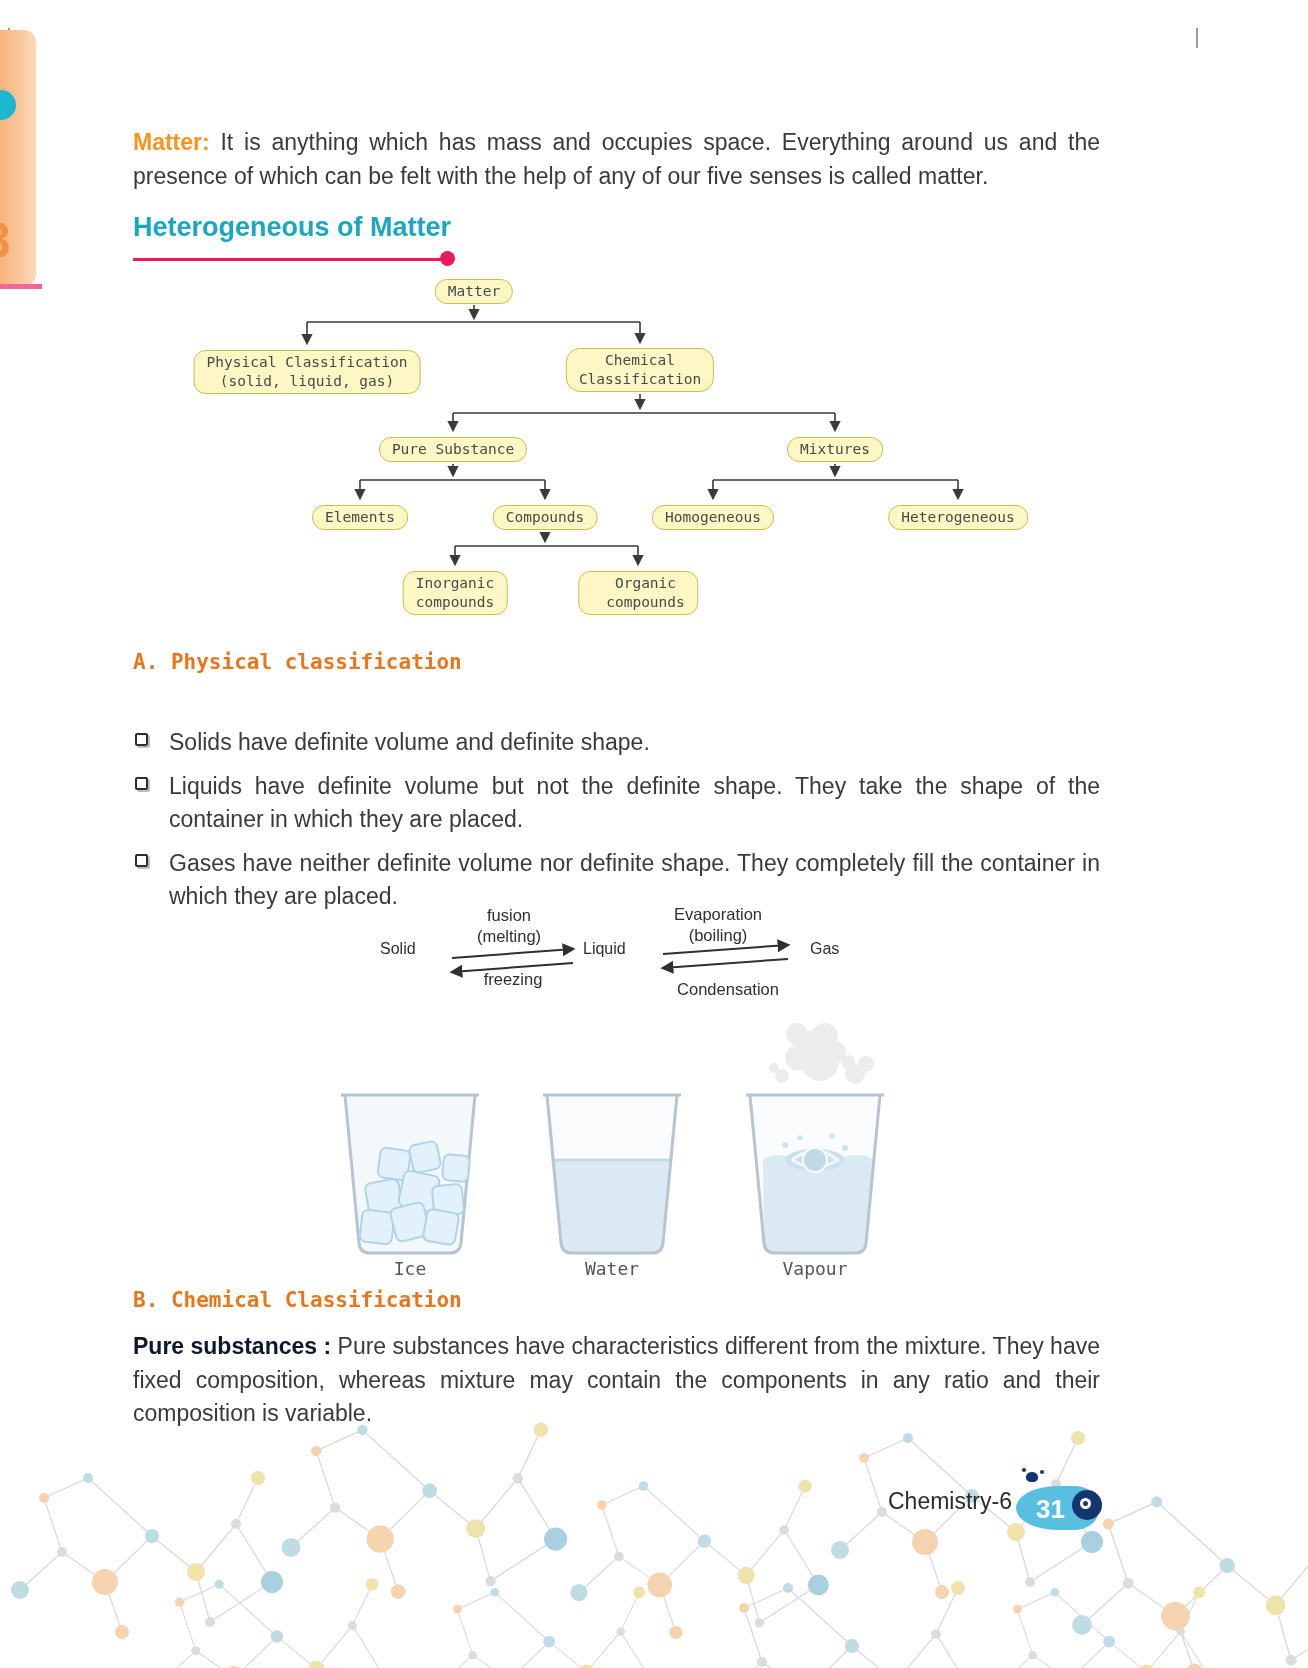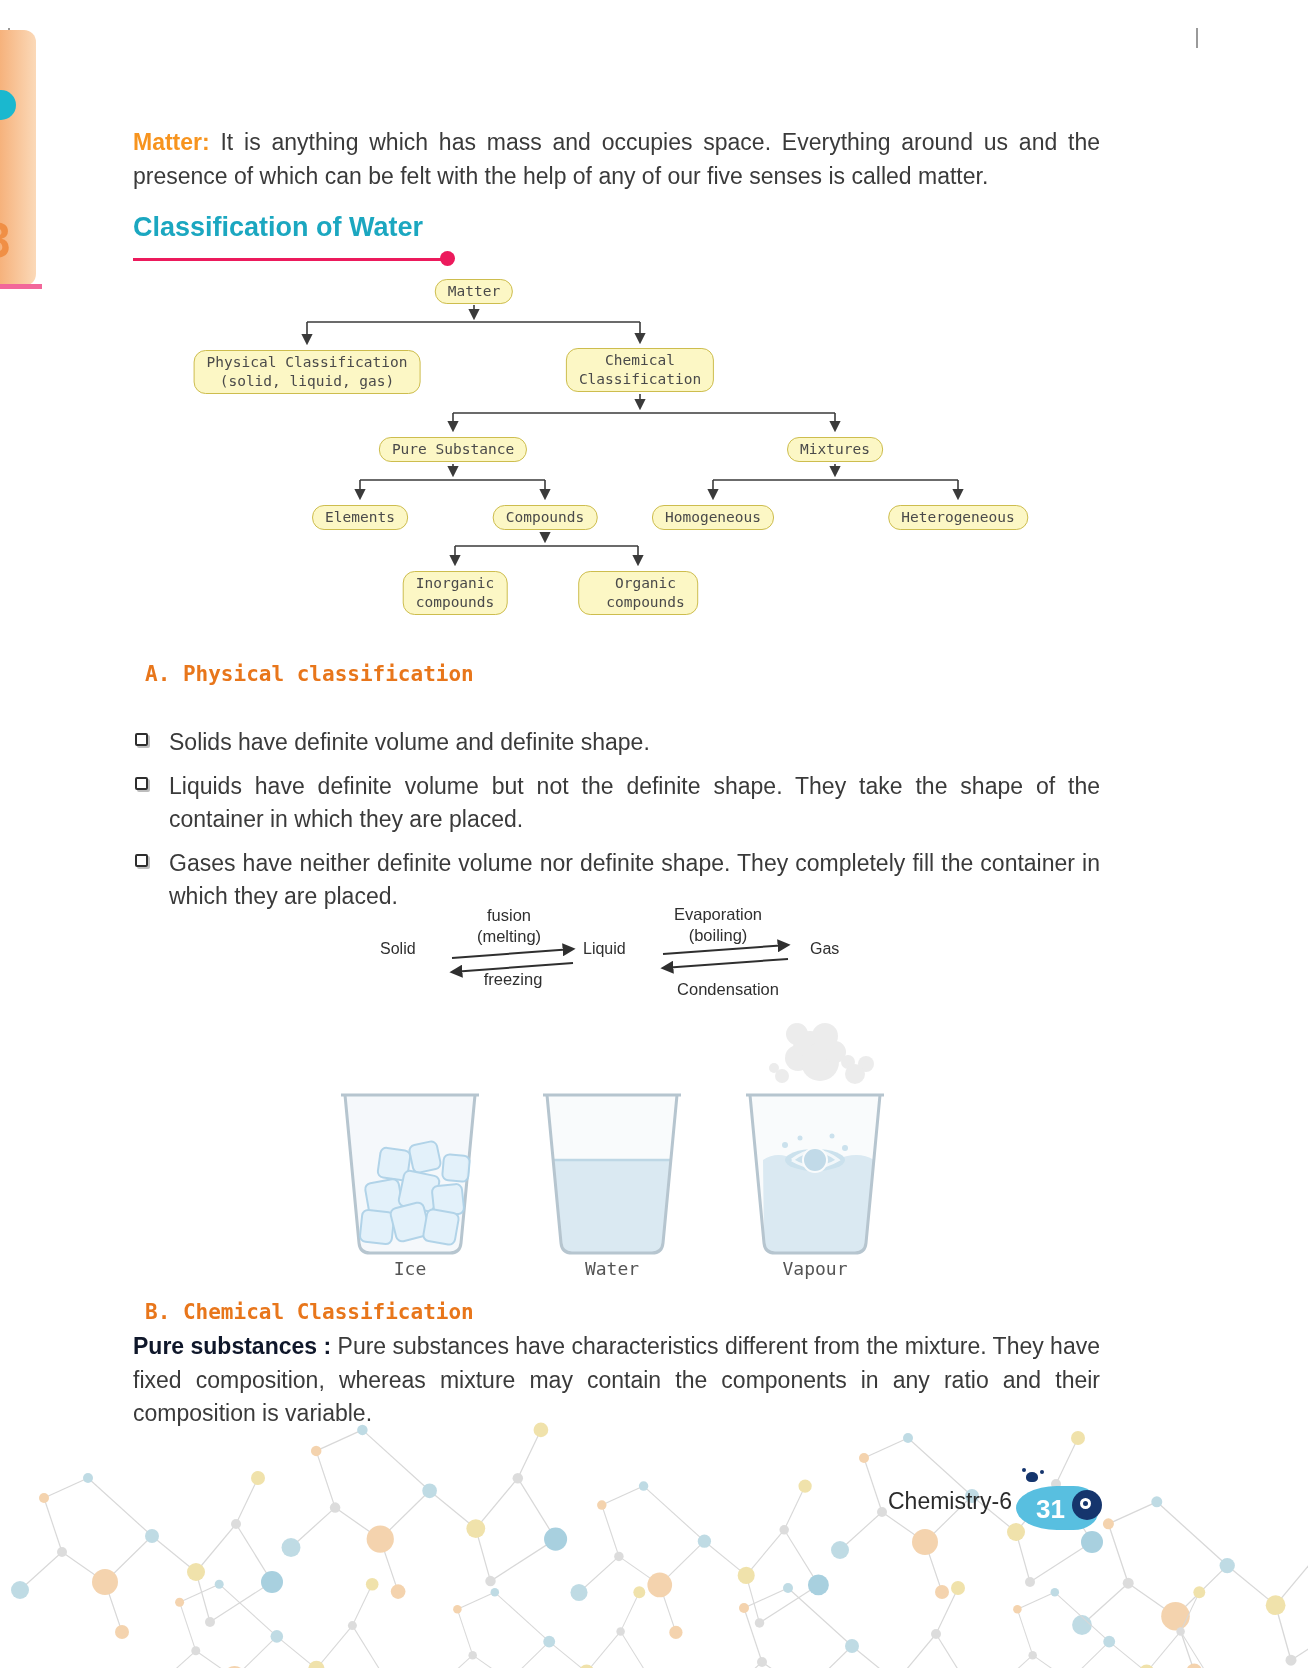--- a/index.html
+++ b/index.html
@@ -13,21 +13,21 @@
   .lead-orange { color:#f7941e; font-weight:bold; }
   .lead-amber  { color:#0f172a; font-weight:bold; }
 
   
   .main-heading { position:absolute; left:133px; top:212px; margin:0;
     font-size:27px; font-weight:bold; color:#1ba7c0; }
   .heading-rule { position:absolute; left:133px; top:258px; width:312px; height:3px; background:#ec1a5c; }
   .heading-dot  { position:absolute; left:440px; top:251px; width:15px; height:15px; border-radius:50%; background:#ec1a5c; }
 
   
-  .mono-heading { position:absolute; margin:12px; font-family:"DejaVu Sans Mono", monospace;
+  .mono-heading { position:absolute; margin:0; font-family:"DejaVu Sans Mono", monospace;
     font-weight:bold; font-size:21px; color:#e8761b; }
 
   
   .flowchart { position:absolute; left:0; top:274px; width:1088px; height:360px; }
   .fc-box { position:absolute; transform:translateX(-50%);
     background:#fcf7c5; border:1.6px solid #cdbd4e; border-radius:12px;
     padding:2px 12px; font-family:"DejaVu Sans Mono", monospace; font-size:14.5px;
     color:#4a4a4a; text-align:center; line-height:1.32; white-space:nowrap; }
 
   
@@ -78,21 +78,21 @@
 
   <div class="side-strip"></div>
   <div class="side-circle"></div>
   <div class="side-number">3</div>
   <div class="side-pink-line"></div>
 
   <p class="abs body-text" style="left:133px; top:126px; width:967px; margin:0;">
     <span class="lead-orange">Matter:</span><span> It is anything which has mass and occupies space. Everything around us and the presence of which can be felt with the help of any of our five senses is called matter.</span>
   </p>
 
-  <h1 class="main-heading">Classification of Water</h1>
+  <h1 class="main-heading">Heterogeneous of Matter</h1>
   <div class="heading-rule"></div>
   <div class="heading-dot"></div>
 
   <div class="flowchart">
     <svg class="abs" style="left:0; top:0;" width="1308" height="360">
       <defs>
         <marker id="arr1" viewBox="0 0 10 10" refX="8" refY="5" markerWidth="7" markerHeight="7" orient="auto">
           <path d="M0,0 L10,5 L0,10 z" fill="#3a3a3a"></path>
         </marker>
       </defs>
@@ -124,21 +124,21 @@
       </g>
     </svg>
 
     <div class="fc-box" style="left:474px; top:5px;">
       <div>Matter</div>
     </div>
     <div class="fc-box" style="left:307px; top:76px;">
       <div>Physical Classification</div>
       <div>(solid, liquid, gas)</div>
     </div>
-    <div class="fc-box" style="left:640px; top:74px;">
+    <div class="fc-box" style="left:640px; top:74px;border-radius:14px;">
       <div>Chemical</div>
       <div>Classification</div>
     </div>
     <div class="fc-box" style="left:453px; top:163px;">
       <div>Pure Substance</div>
     </div>
     <div class="fc-box" style="left:835px; top:163px;">
       <div>Mixtures</div>
     </div>
     <div class="fc-box" style="left:360px; top:231px;">

